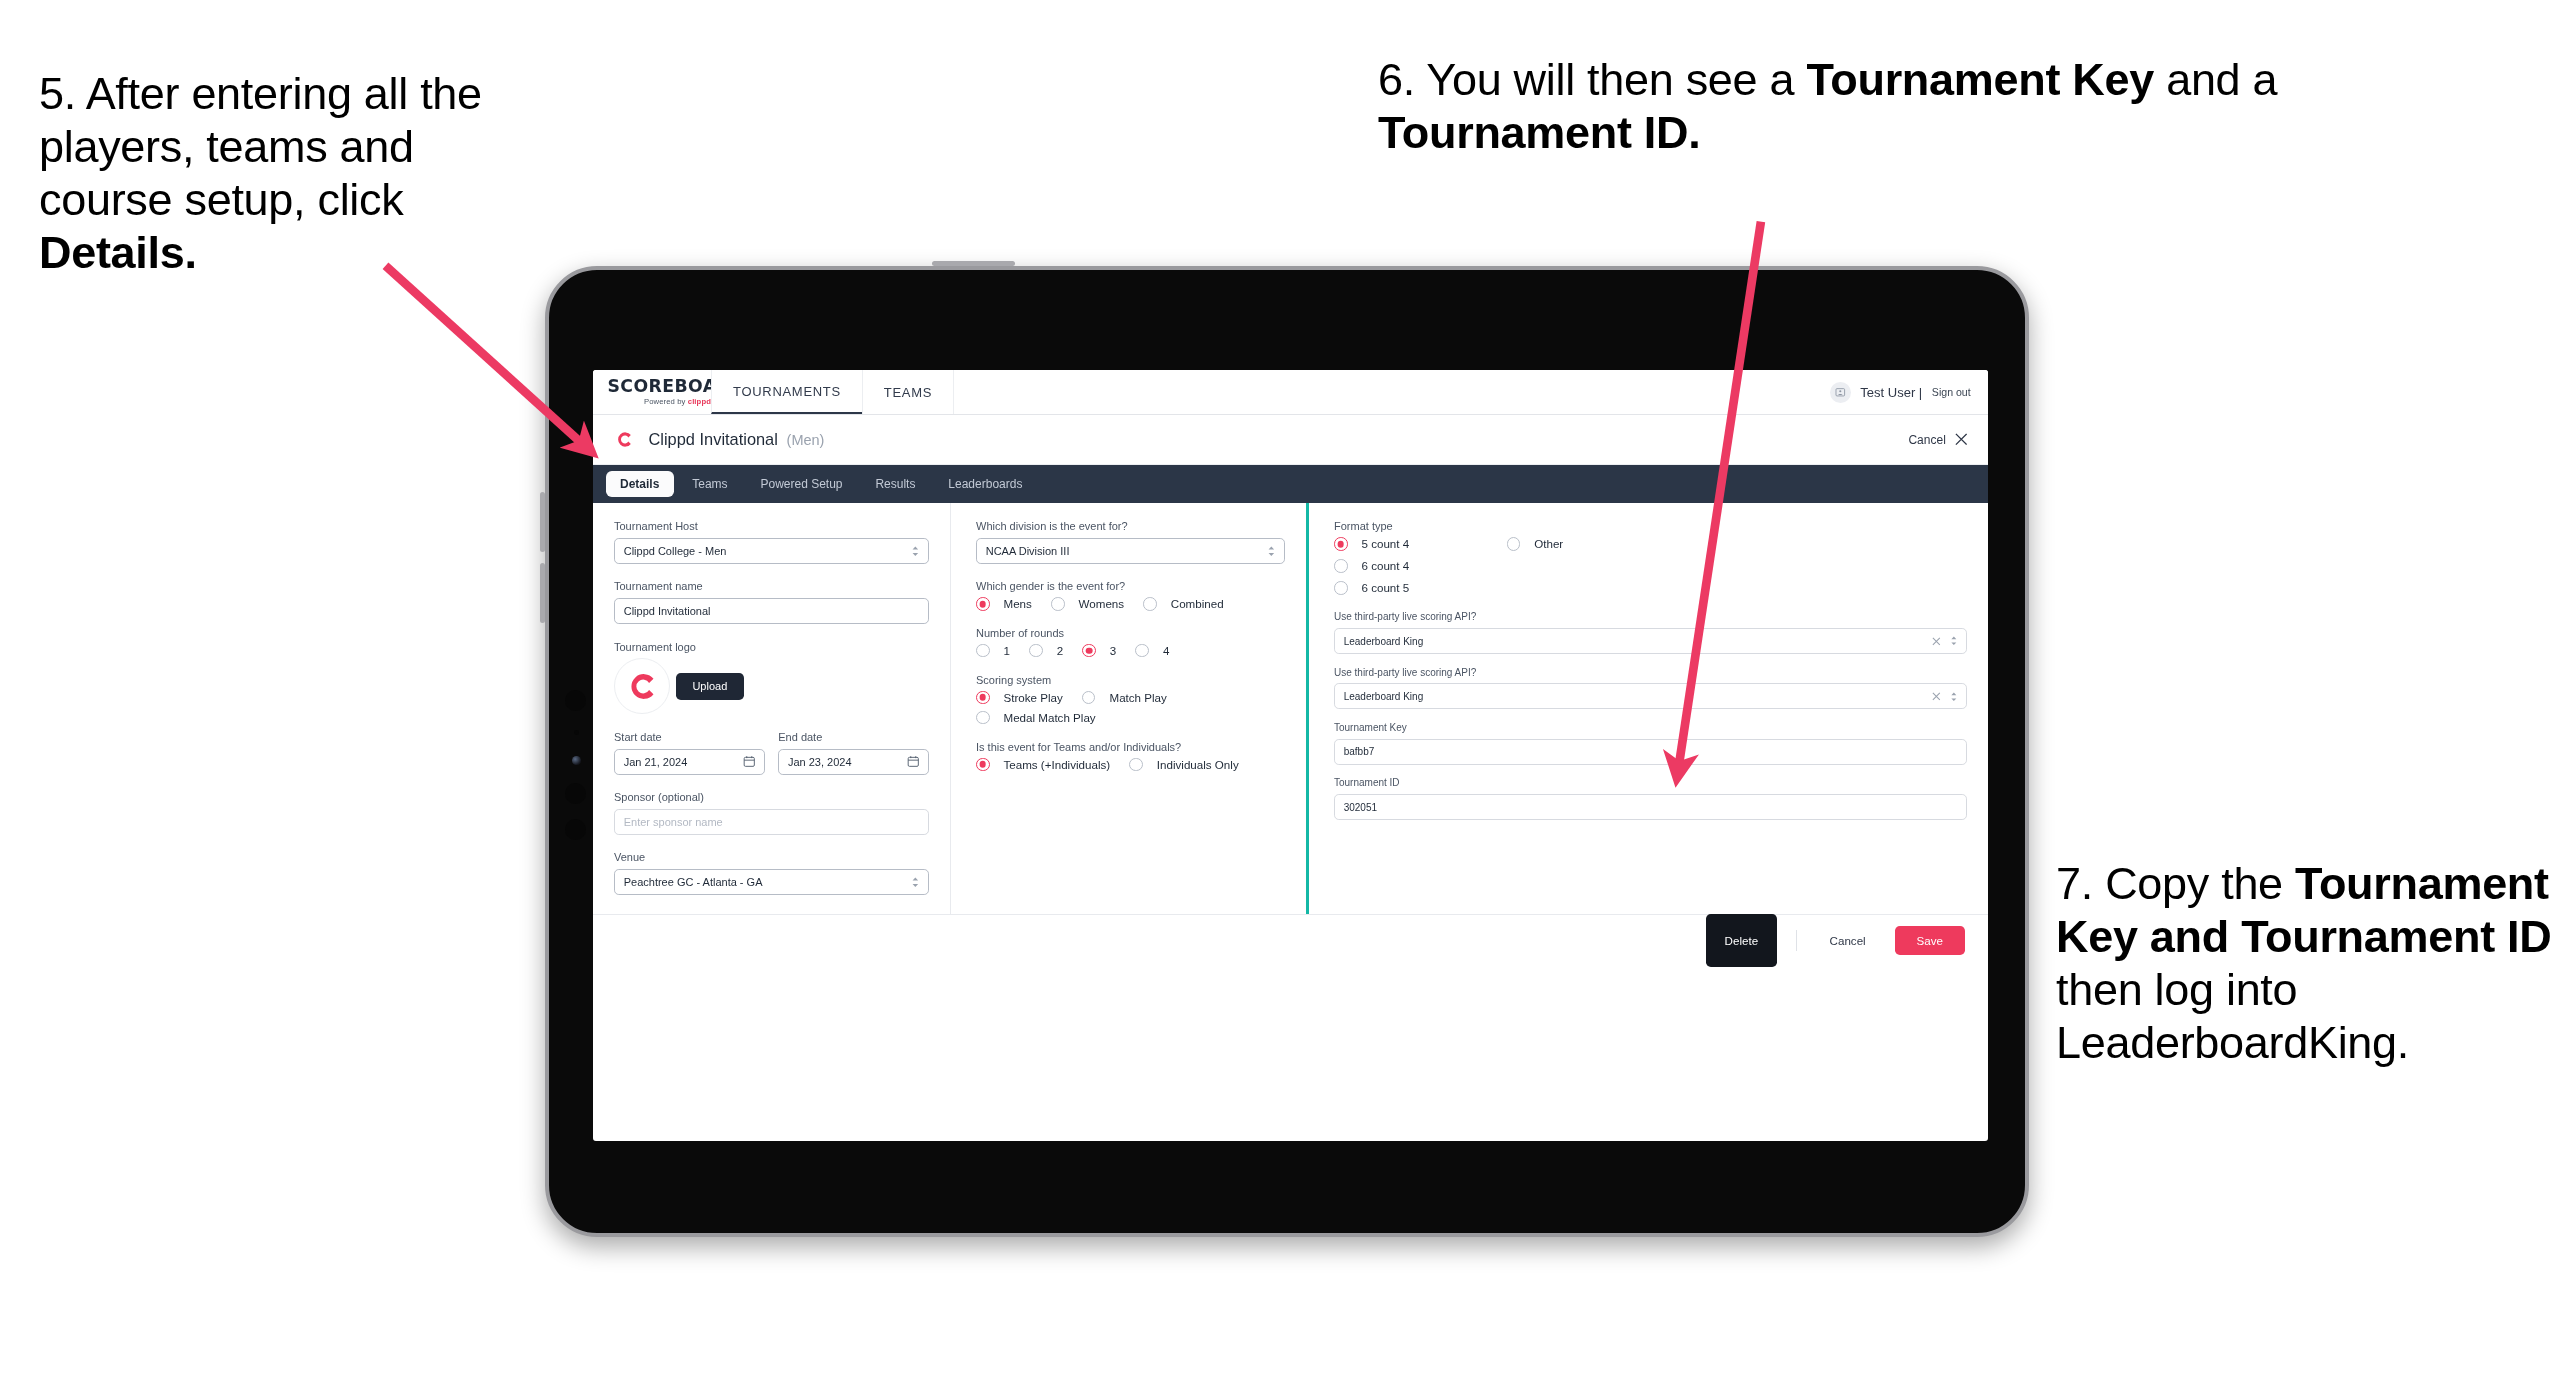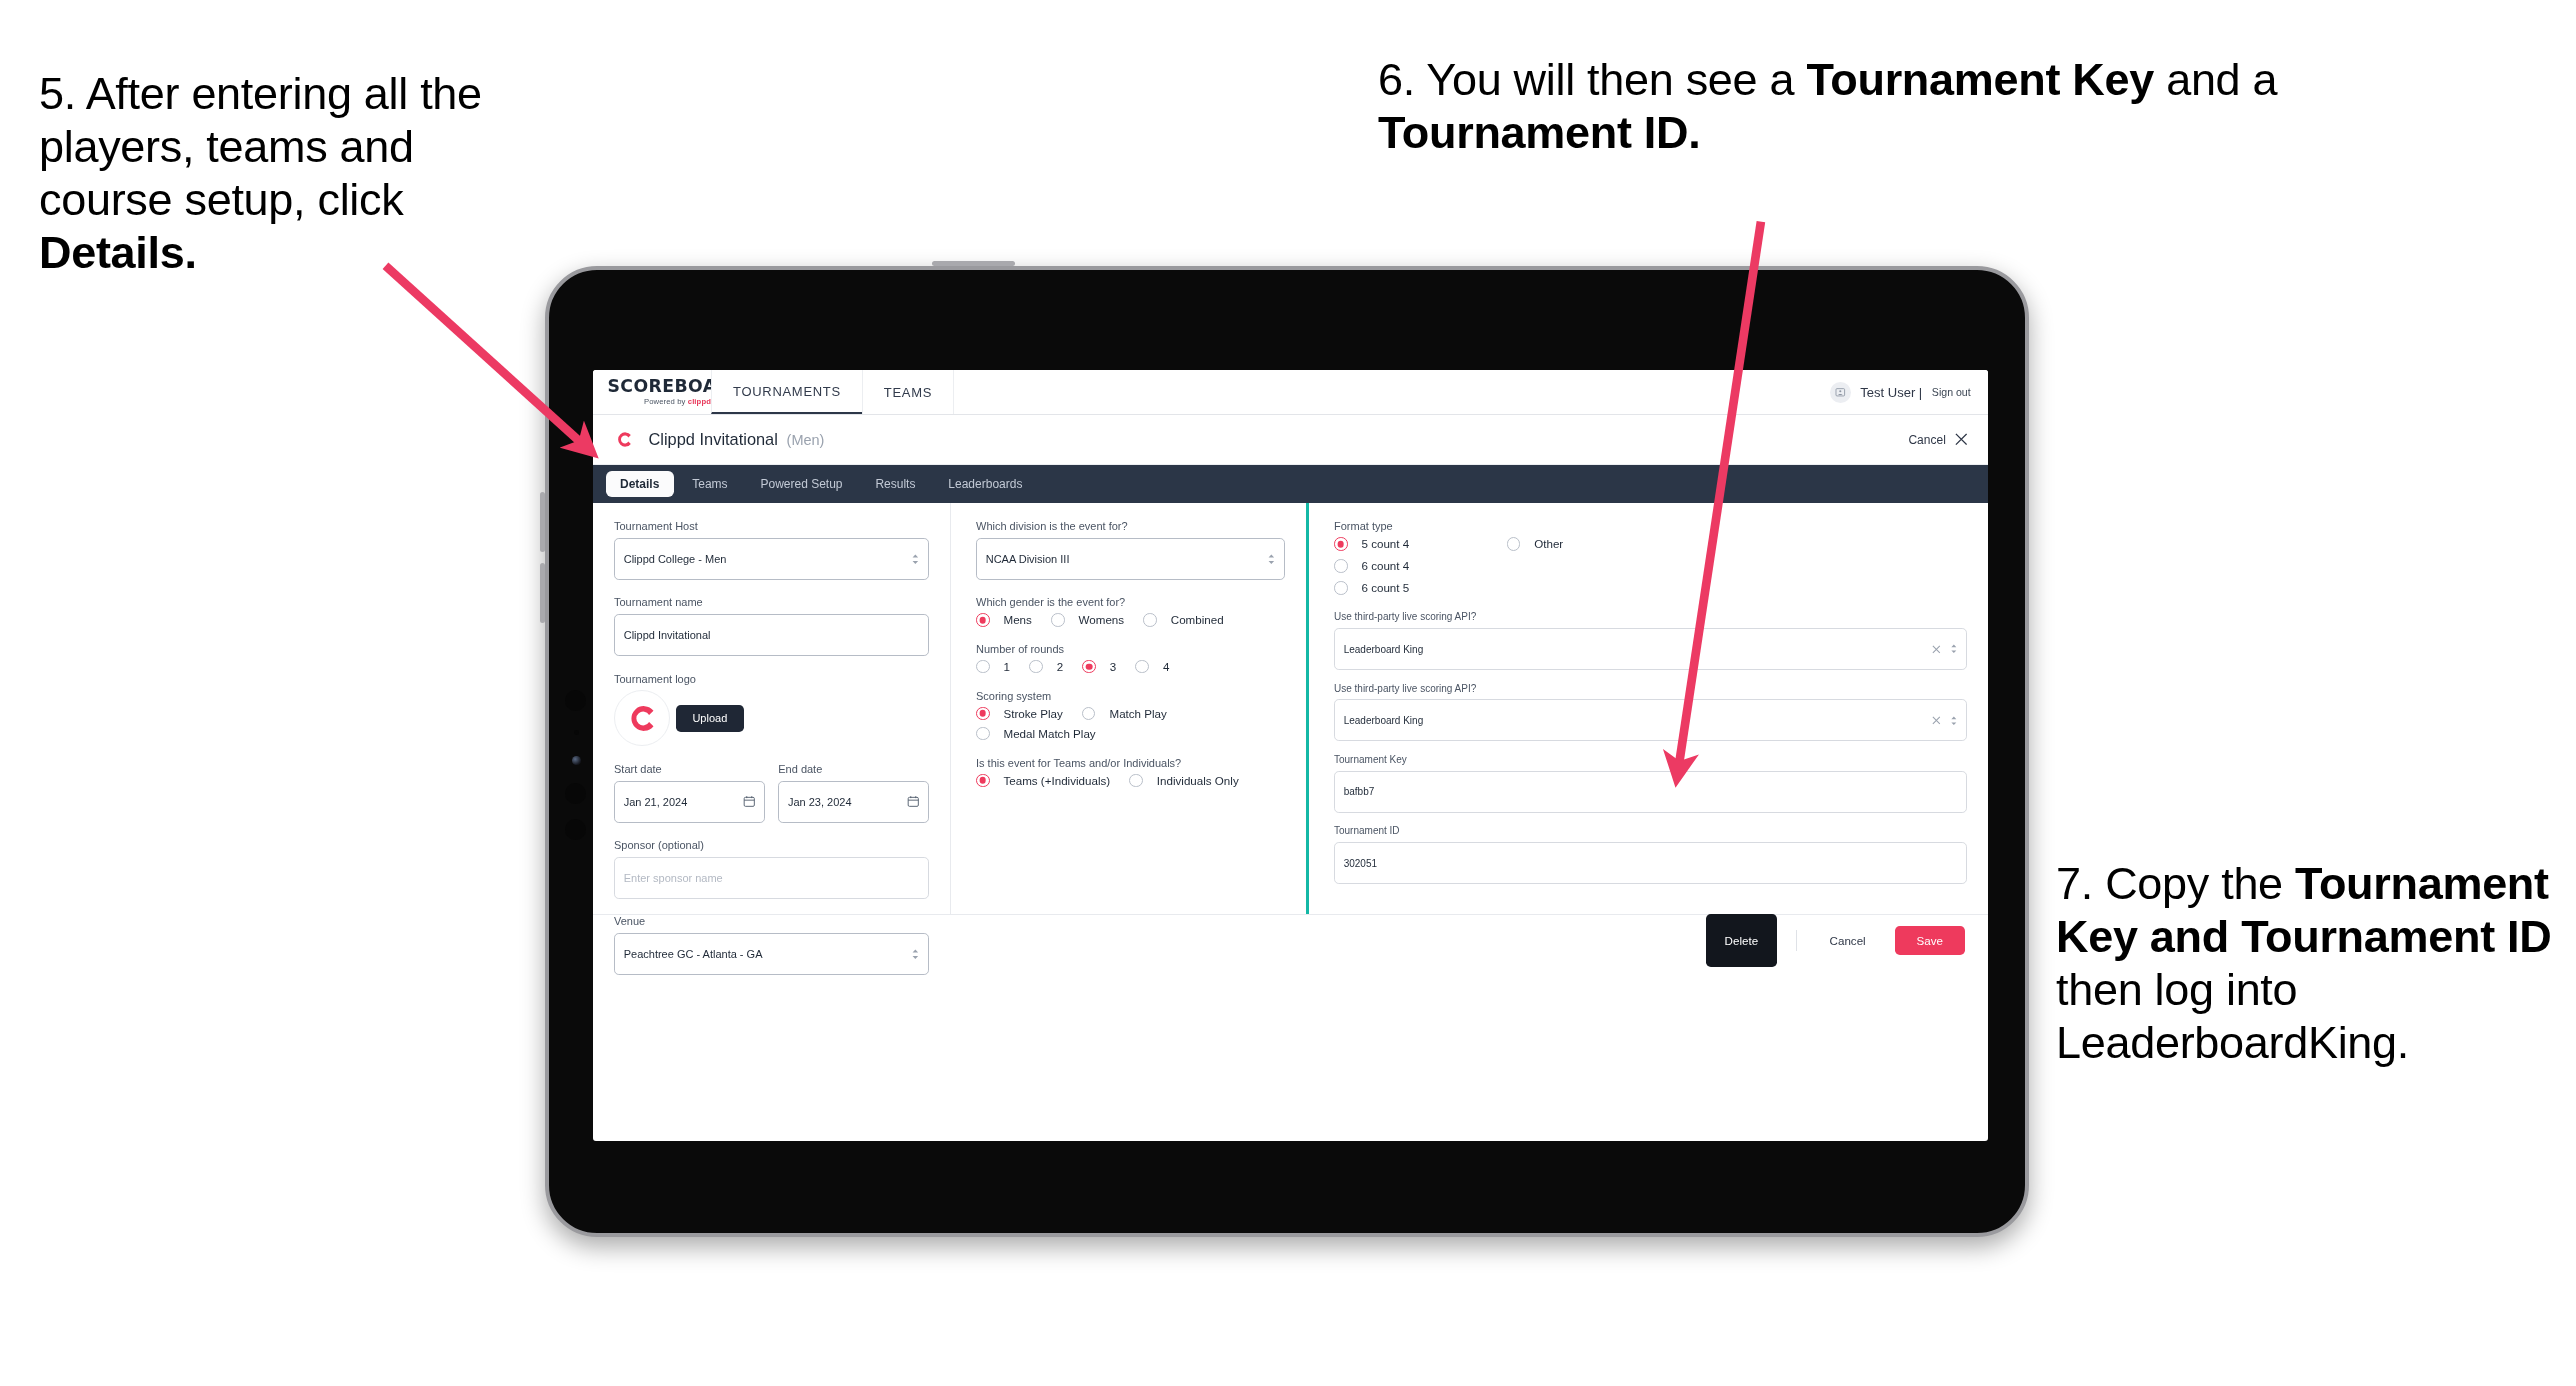--- a/index.html
+++ b/index.html
@@ -85,21 +85,21 @@
   #form-body { display: flex; height: 411px; background: #fff; }
   .col { padding: 17.3px 21px 0 21px; }
   .col-l { width: 358px; border-right: 1px solid #e8eaee; }
   .col-m { width: 358px; border-right: 3px solid #14b8a6; padding-left: 25px; }
   .col-r { flex: 1; padding-left: 25px; }
 
   .fl { font-size: 11px; color: #4a5463; margin-bottom: 5.8px; display: block; }
   .fl-tight { margin-bottom: 4.8px; }
   .group { margin-bottom: 16.4px; }
 
-  .fld { height: 42px; border: 1px solid #b6bcc6; border-radius: 4.8px; background: #fff;
+  .fld { height: 26px; border: 1px solid #b6bcc6; border-radius: 4.8px; background: #fff;
          display: flex; align-items: center; padding: 0 8.7px; font-size: 11px;
          color: #1f2937; position: relative; }
   .fld.thin { border-color: #d7dae0; }
   .fld .ph { color: #b3b9c3; }
   .fld .right-ic { margin-left: auto; display: flex; align-items: center; gap: 8.7px;
                    color: #9aa2ae; }
 
   .row2 { display: flex; gap: 13.5px; }
   .row2 > div { flex: 1; }
 

